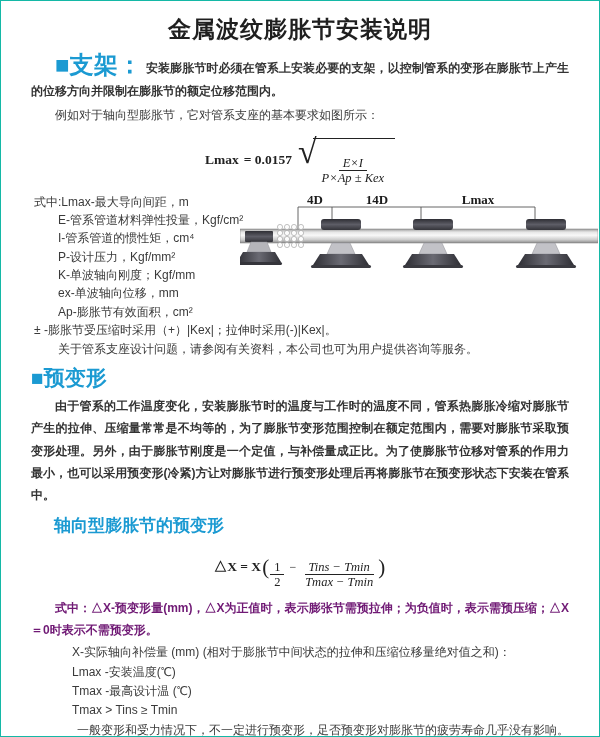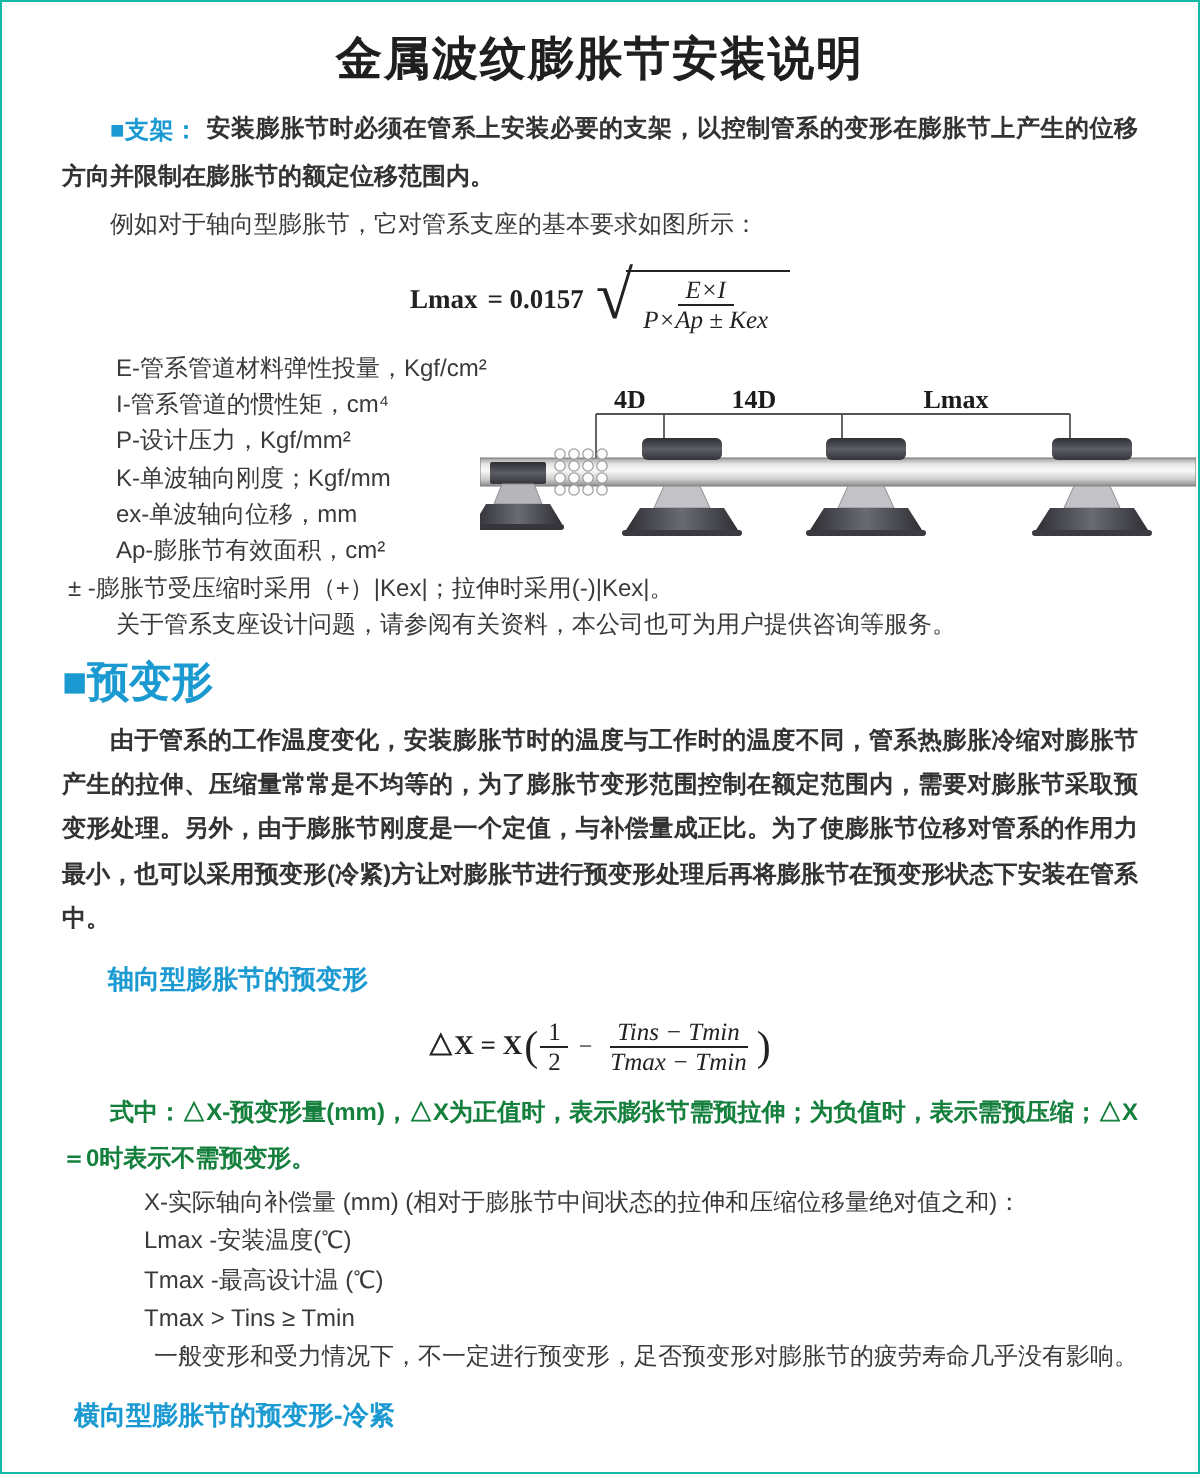--- a/index.html
+++ b/index.html
@@ -19,21 +19,21 @@
     margin:13px 0 0;
     text-align:center;
     font-size:23px;
     font-weight:bold;
     color:#1f1f1f;
     line-height:30px;
     letter-spacing:1px;
   }
   .sec-heading-inline{
     color:#1b9ad2;
-    font-size:12px;
+    font-size:24px;
     font-weight:bold;
     margin-right:4px;
     vertical-align:-1px;
   }
   .p-intro{
     margin:9px 0 0;
     line-height:23px;
     text-indent:2em;
     font-weight:bold;
     text-align:justify;
@@ -49,21 +49,21 @@
     display:flex;justify-content:center;align-items:center;
     font-family:"Liberation Serif", serif;
     color:#222;
   }
   .formula1{margin:9px 0 7px;}
   .f-bold{font-weight:bold;font-size:13.5px;}
   .frac{
     display:inline-flex;flex-direction:column;align-items:center;
     line-height:1.15;font-size:12.5px;vertical-align:middle;
   }
-  .frac .num{border-bottom:1px solid #222;padding:0 4px;}
+  .frac .num{border-bottom:1px solid #222;padding:0 4px;margin-top:15px;}
   .frac .den{padding:0 4px;}
   .it{font-style:italic;}
   .sqrt{display:inline-flex;align-items:flex-start;margin-left:6px;}
   .sqrt-sym{font-size:34px;line-height:1;font-weight:400;margin-top:0px;}
   .radicand{border-top:1.6px solid #222;margin-left:-4px;padding:2px 7px 0 5px;margin-top:3px;}
   .paren{font-size:21px;font-weight:400;line-height:1;margin:0 1px;}
   .gap{display:inline-block;width:5px;}
   
   .defs1{margin-top:5px;line-height:18.35px;font-size:12px;}
   .def-outer{margin-left:3px;}
@@ -79,33 +79,33 @@
     margin:5px 0 0;
     line-height:22.4px;
     text-indent:2em;
     text-align:justify;
     font-weight:bold;
     color:#333;
   }
   .sub-heading{
     margin:7px 0 0 23px;
     color:#1b9ad2;
-    font-size:13px;
+    font-size:17px;
     font-weight:bold;
     line-height:23px;
   }
   .sub-heading.lateral{margin-left:6px;}
   .formula2{margin:8px 0 0;}
   .p-where{
     margin:7px 0 0;
     line-height:22.4px;
     text-indent:2em;
     text-align:justify;
     font-weight:bold;
-    color:#15803d;
+    color:#701a75;
   }
   .defs2{margin-top:2px;line-height:19.3px;}
   .defs2 .def-inner{margin-left:41px;}
   .p-note{margin:0;line-height:19.3px;text-indent:2em;text-align:right;}
   
   .diagram{position:absolute;left:239px;top:191px;width:358px;height:96px;}
 </style>
 </head>
 <body>
 
@@ -126,20 +126,21 @@
       <span class="radicand">
         <span class="frac">
           <span class="num it">E×I</span>
           <span class="den it">P×Ap ± Kex</span>
         </span>
       </span>
     </span>
   </div>
 
   <div class="defs1">
+    <div class="def-outer">式中:Lmax-最大导向间距，m</div>
     <div class="def-inner">E-管系管道材料弹性投量，Kgf/cm²</div>
     <div class="def-inner">I-管系管道的惯性矩，cm⁴</div>
     <div class="def-inner">P-设计压力，Kgf/mm²</div>
     <div class="def-inner">K-单波轴向刚度；Kgf/mm</div>
     <div class="def-inner">ex-单波轴向位移，mm</div>
     <div class="def-inner">Ap-膨胀节有效面积，cm²</div>
     <div class="def-outer">± -膨胀节受压缩时采用（+）|Kex|；拉伸时采用(-)|Kex|。</div>
     <div class="def-inner">关于管系支座设计问题，请参阅有关资料，本公司也可为用户提供咨询等服务。</div>
   </div>
 

